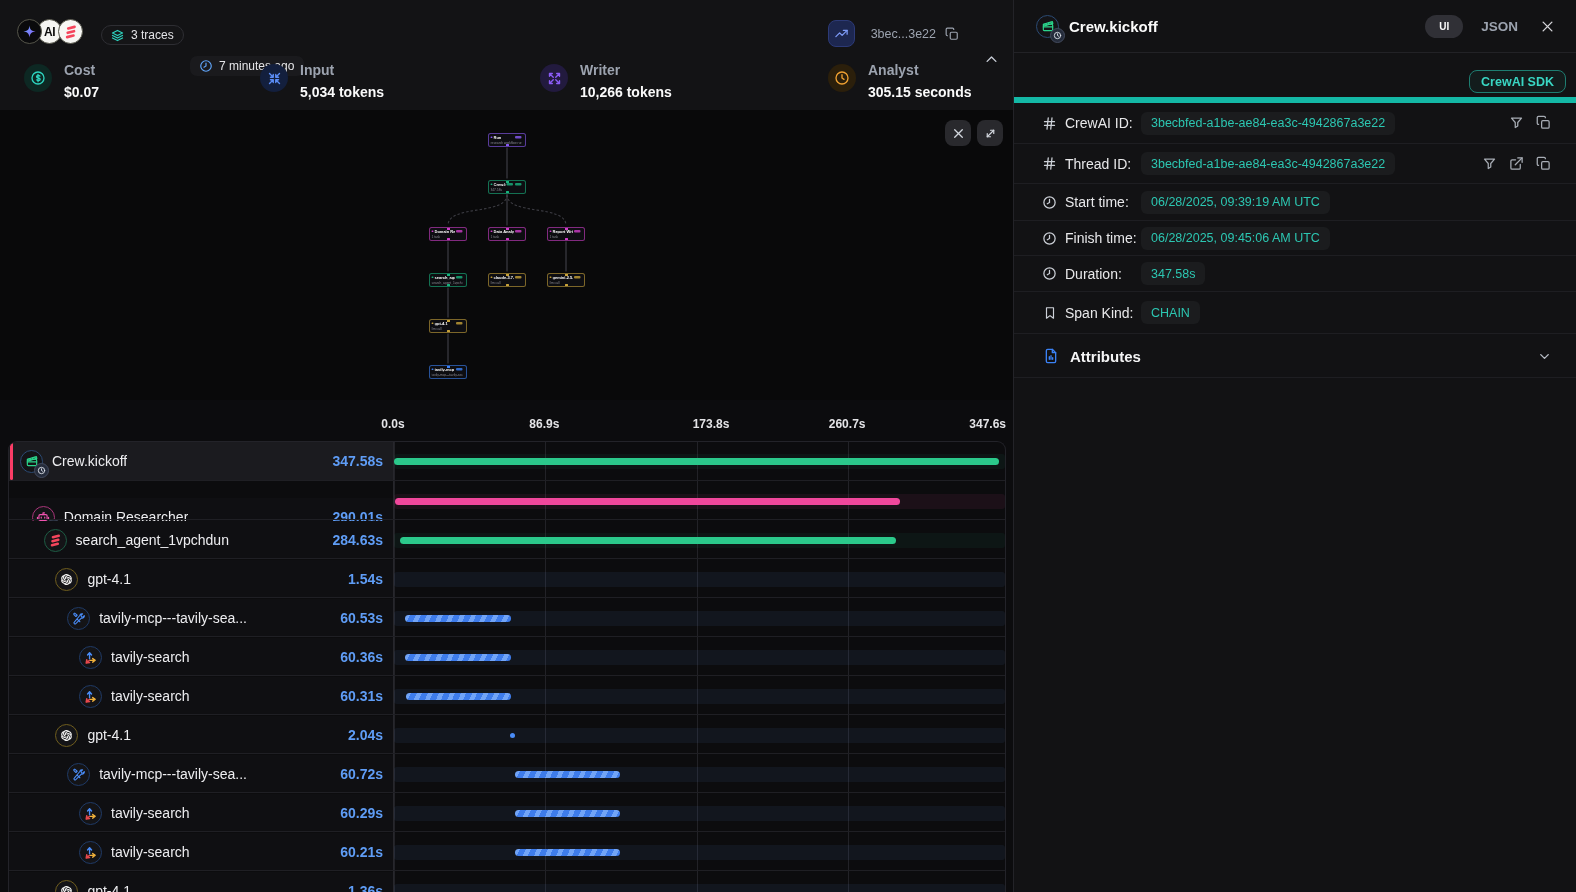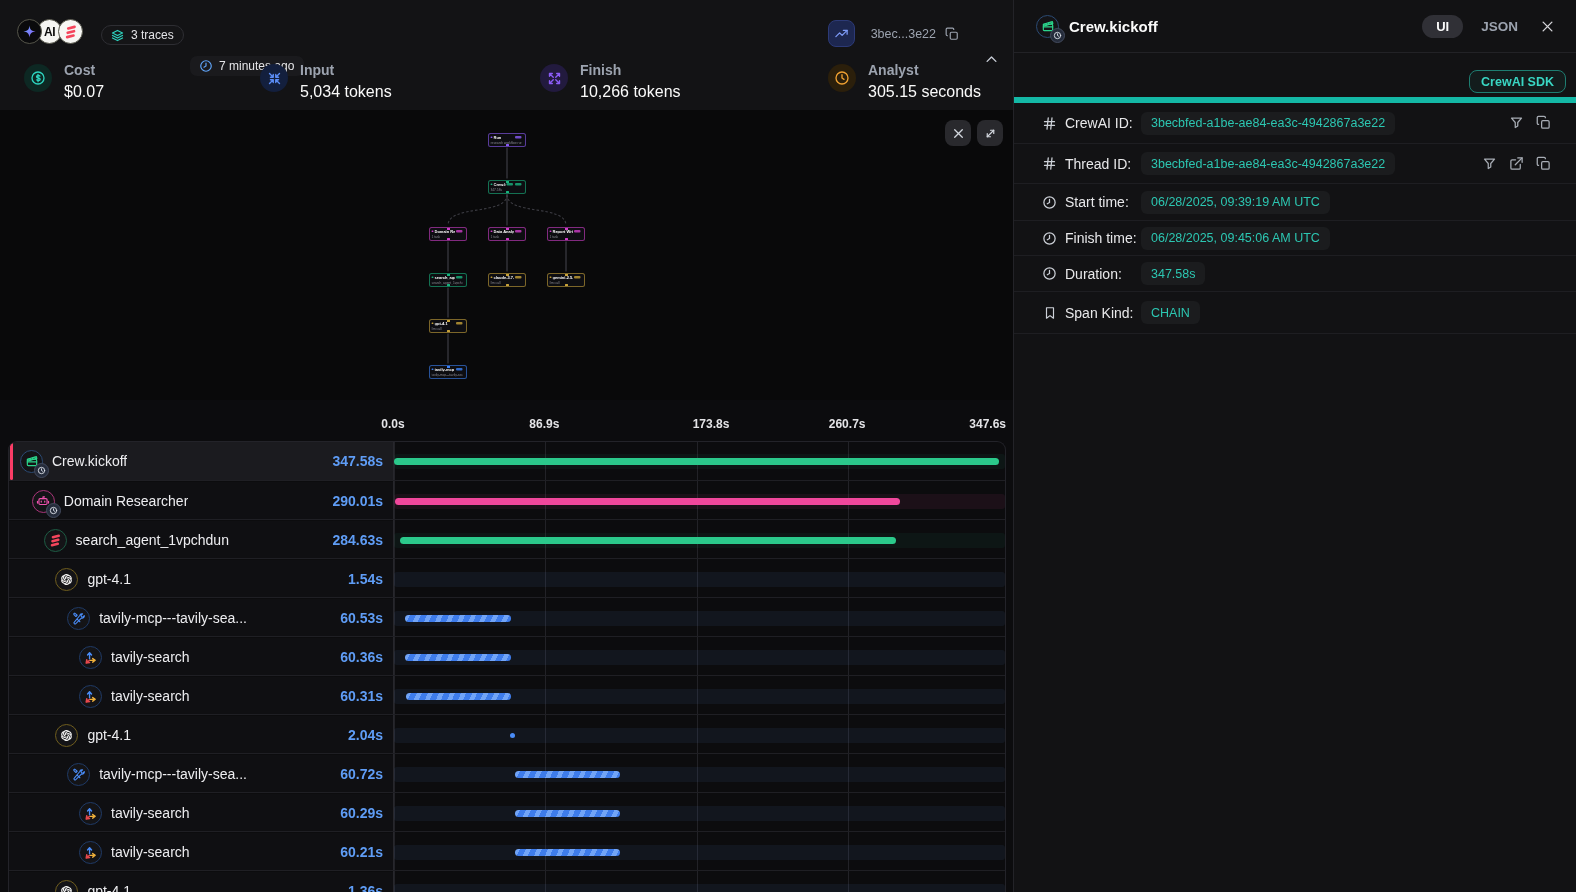--- a/index.html
+++ b/index.html
@@ -31,21 +31,21 @@
   .trace-short { margin-left:16px; font-size:12.5px; color:#9ca3af; }
   .copy-sm { margin-left:9px; width:14px; height:14px; display:flex; cursor:pointer; }
   .chev-up { position:absolute; right:14px; top:52px; cursor:pointer; }
 
   
   .metrics { position:absolute; left:0; top:55px; width:1013px; height:55px; }
   .metric { position:absolute; top:4px; display:flex; }
   .m-ic { width:28px; height:28px; border-radius:50%; display:flex; align-items:center; justify-content:center; margin-top:5px; }
   .m-txt { margin-left:12px; }
   .m-label { font-size:14px; font-weight:700; color:#9ca3af; line-height:22px; }
-  .m-value { font-size:16px; font-weight:400; color:#fafafa; line-height:22px; }
+  .m-value { font-size:14px; font-weight:700; color:#fafafa; line-height:22px; }
   .metric.m0 { left:24px; } .metric.m1 { left:260px; } .metric.m2 { left:540px; } .metric.m3 { left:828px; }
   .m-ic.teal { background:#0d2823; } .m-ic.blue { background:#131f3d; }
   .m-ic.purple { background:#221a3e; } .m-ic.amber { background:#2b1f0b; }
 
   
   .graph { position:absolute; left:0; top:110px; width:1013px; height:290px; background:#09090a; }
   .graph svg.edges { position:absolute; left:0; top:0; }
   .gnode { position:absolute; width:38px; height:13.5px; border-radius:2.5px; background:#0d0d11;
     border:1px solid; overflow:hidden; }
   .gnode .gin { display:block; width:68px; height:23px; transform:scale(0.5); transform-origin:0 0; padding:2px 3px 0 3px; }
@@ -94,21 +94,21 @@
   .bar.bluedot { background:#4a8cf7; }
   .track.green { background:rgba(43,201,139,0.055); }
   .track.pink { background:rgba(241,71,156,0.07); }
   .track.blue { background:rgba(90,145,246,0.075); }
 
   
   .panel { position:absolute; left:1013px; top:0; width:563px; height:892px; background:#121214; border-left:1px solid #232328; }
   .p-header { position:absolute; left:0; top:0; width:563px; height:53px; border-bottom:1px solid #222226;
     display:flex; align-items:center; padding:0 22px; }
   .p-title { margin-left:10px; font-size:15px; font-weight:700; color:#fafafa; flex:1; }
-  .pill { height:23px; padding:0 14px; border-radius:12px; background:#303036; color:#fafafa; font-size:13px;
+  .pill { height:23px; padding:0 14px; border-radius:12px; background:#303036; color:#fafafa; font-size:10px;
     font-weight:700; display:flex; align-items:center; cursor:pointer; }
   .tab-json { margin-left:18px; font-size:13.5px; font-weight:700; color:#9ca3af; cursor:pointer; }
   .p-close { margin-left:22px; cursor:pointer; display:flex; }
   .sdk-row { position:absolute; left:0; top:53px; width:563px; height:50px; border-bottom:6px solid #14b8a6; }
   .sdk-badge { position:absolute; right:11px; top:17px; height:23px; padding:0 11px; border-radius:8px;
     border:1px solid #1e7d71; background:rgba(45,212,191,0.05); color:#39d6c3; font-size:12.5px; font-weight:700;
     display:flex; align-items:center; cursor:pointer; }
   .fields { position:absolute; left:0; top:103px; width:563px; }
   .field { position:relative; width:563px; border-bottom:1px solid #1e1e22; display:flex; align-items:center; padding:0 25px 0 27px; }
   .f-icon { width:17px; display:flex; justify-content:center; flex:none; }
@@ -220,21 +220,21 @@
         <div class="metric m2">
           <span class="m-ic purple">
             <svg width="15" height="15" viewBox="0 0 24 24" fill="none" stroke="#8b5cf6" stroke-width="2.2" stroke-linecap="round" stroke-linejoin="round">
               <path d="M10 10 L4 4 M4 8.5 V4 H8.5"></path>
                 <path d="M14 10 L20 4 M20 8.5 V4 H15.5"></path>
               <path d="M10 14 L4 20 M8.5 20 H4 V15.5"></path>
                 <path d="M14 14 L20 20 M20 15.5 V20 H15.5"></path>
             </svg>
           </span>
           <span class="m-txt">
-            <div class="m-label">Finish</div>
+            <div class="m-label">Writer</div>
             <div class="m-value">10,266 tokens</div>
           </span>
         </div>
         <div class="metric m3">
           <span class="m-ic amber">
             <svg width="16" height="16" viewBox="0 0 24 24" fill="none" stroke="#f0a132" stroke-width="2" stroke-linecap="round">
               <circle cx="12" cy="12" r="9"></circle>
                 <path d="M12 7 v5 l3 2"></path>
             </svg>
           </span>
@@ -441,21 +441,21 @@
                 </span>
                 <span class="span-name">Crew.kickoff</span>
                 <span class="span-dur">347.58s</span>
               </div>
             </div>
             <div class="trow-item">
               <div class="chartcell">
                 <div class="track pink"></div>
                 <div class="bar pink" style="left: 1.04517px; width: 505.181px;"></div>
               </div>
-              <div class="namecell" style="padding-left: 22.8px;">
+              <div class="namecell" style="padding-left: 22.8px; margin-top: 16px;">
                 <span class="span-icon" style="border-color: rgb(168, 53, 121);">
                   <svg width="14" height="14" viewBox="0 0 24 24" fill="none" stroke="#f153b0" stroke-width="2" stroke-linejoin="round" stroke-linecap="round">
                     <rect x="5" y="8" width="14" height="10" rx="2"></rect>
                     <path d="M12 8 V5 M12 5 h2.5"></path>
                     <path d="M2.5 12.5 v3 M21.5 12.5 v3"></path>
                     <path d="M9 12.2 v1.6 M15 12.2 v1.6"></path>
                   </svg>
                   <span class="ovl">
                     <svg width="9" height="9" viewBox="0 0 24 24" fill="none" stroke="#e2e6ee" stroke-width="2.4" stroke-linecap="round">
                       <circle cx="12" cy="12" r="8.5"></circle>
@@ -805,14 +805,25 @@
             <svg width="14" height="14" viewBox="0 0 24 24" fill="none" stroke="#cdd1d8" stroke-width="2" stroke-linejoin="round">
               <path d="M6 3 h12 v18 l-6 -4.5 L6 21 Z"></path>
             </svg>
           </span>
           <span class="f-label">Span Kind:</span>
           <span class="f-chip">CHAIN</span>
           <span class="f-actions"></span>
         </div>
       </div>
 
+    <div class="attributes">
+      <svg width="16" height="16" viewBox="0 0 24 24" fill="none" stroke="#3b82f6" stroke-width="2" stroke-linejoin="round" stroke-linecap="round">
+        <path d="M14 2 H7 a2 2 0 0 0 -2 2 v16 a2 2 0 0 0 2 2 h10 a2 2 0 0 0 2 -2 V7 Z"></path>
+        <path d="M14 2 v5 h5"></path>
+          <path d="M9.5 13 v4 M12 11.5 v5.5 M14.5 14.5 v2.5"></path>
+      </svg>
+      <span class="attr-label">Attributes</span>
+      <svg width="15" height="15" viewBox="0 0 24 24" fill="none" stroke="#b9bec7" stroke-width="2.2" stroke-linecap="round" stroke-linejoin="round">
+        <path d="M6 9 L12 15 L18 9"></path>
+      </svg>
+    </div>
   </aside>
 </div>
 
 </body></html>

